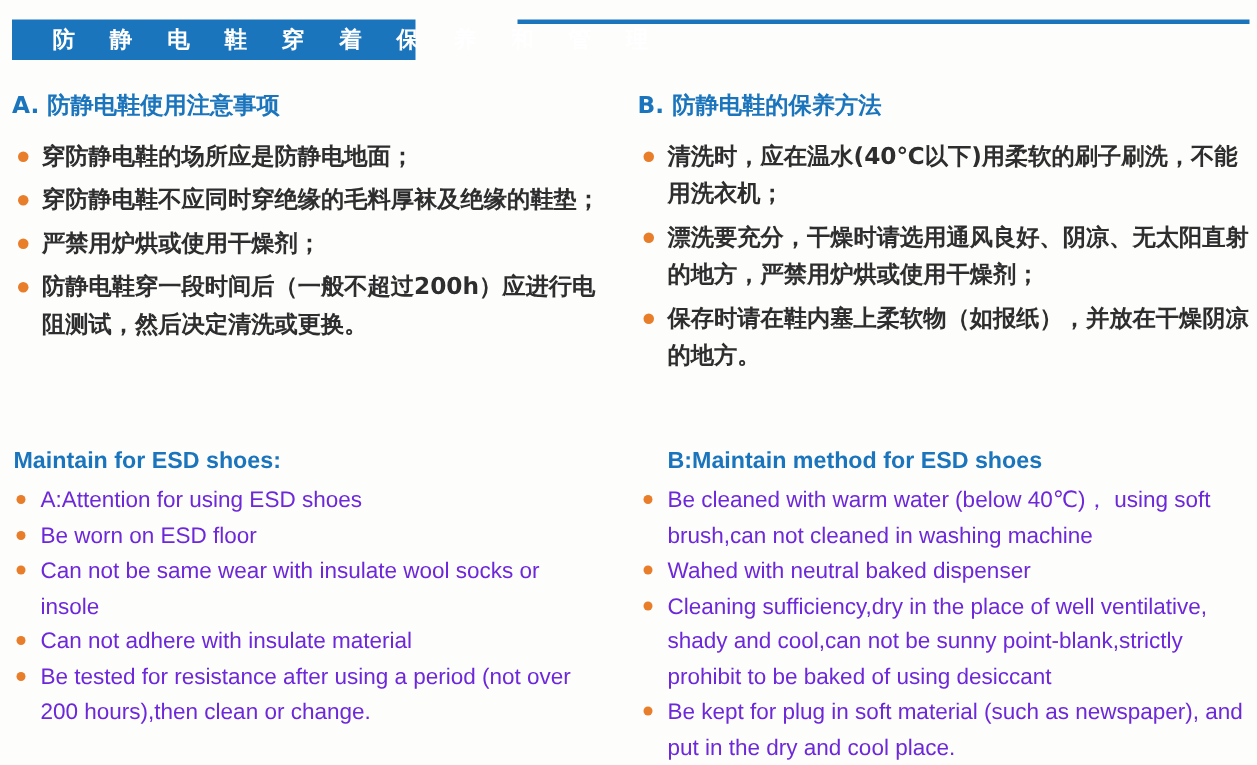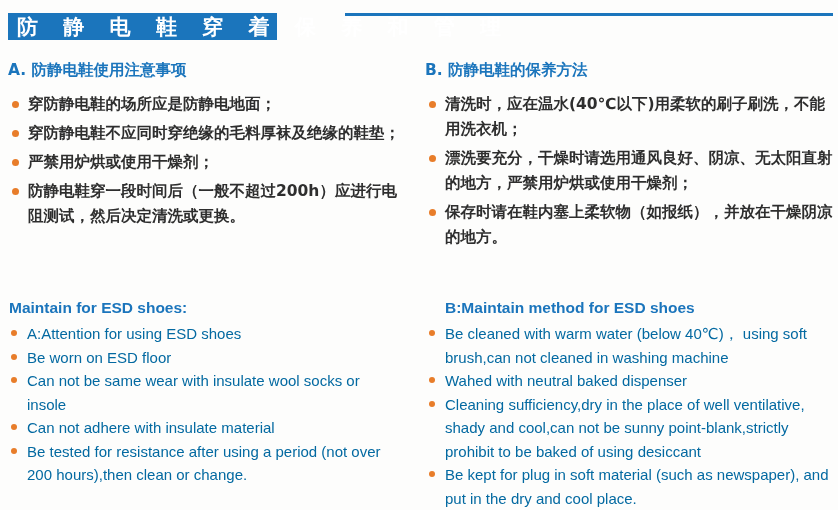--- a/index.html
+++ b/index.html
@@ -9,22 +9,22 @@
     font-family:"Liberation Sans","DejaVu Sans",sans-serif;
     overflow:hidden;position:relative;
   }
   .page{position:absolute;inset:0;}
 
   
   .title-box{
     position:absolute;left:8px;top:13px;width:269px;height:27px;
     background:#1b75bc;color:#ffffff;
     display:flex;align-items:center;
-    font-size:21px;font-weight:bold;letter-spacing:9px;
-    padding-left:9px;box-sizing:border-box;
+    font-size:15px;font-weight:bold;letter-spacing:9px;
+    padding-left:27px;box-sizing:border-box;
     font-family:"DejaVu Sans","Liberation Sans",sans-serif;
     white-space:nowrap;
   }
   .title-rule{
     position:absolute;left:345px;top:13px;right:5px;height:3px;
     background:#1b75bc;
   }
 
   
   .section{position:absolute;box-sizing:border-box;}
@@ -45,21 +45,21 @@
   
   .cn ul.bullets li{
     font-size:15.5px;font-weight:bold;color:#2e2e2e;
     line-height:25px;margin-bottom:4px;
     font-family:"DejaVu Sans","Liberation Sans",sans-serif;
   }
   .cn .dot{width:7px;height:7px;margin:9px 9px 0 4px;}
 
   
   .en ul.bullets li{
-    font-size:15px;color:#0369a1;
+    font-size:15px;color:#6d28d9;
     line-height:23.5px;margin-bottom:0;
   }
   .en .dot{width:6px;height:6px;margin:8px 10px 0 2px;}
 </style>
 </head>
 <body>
 
 <div class="page">
 
   <div class="title-box">

